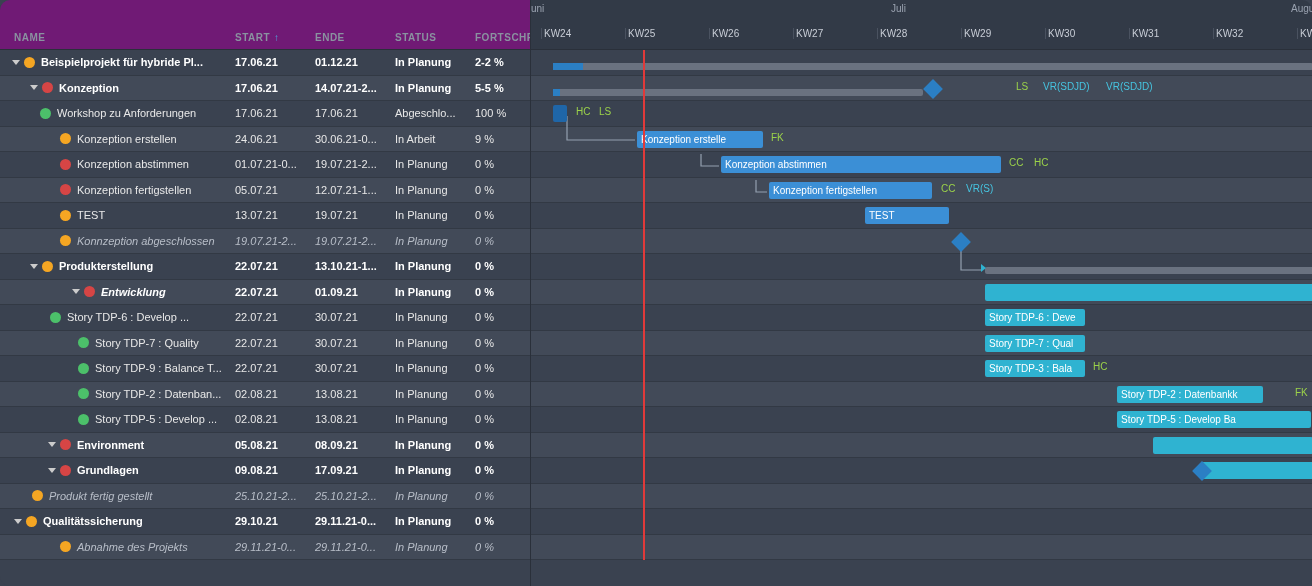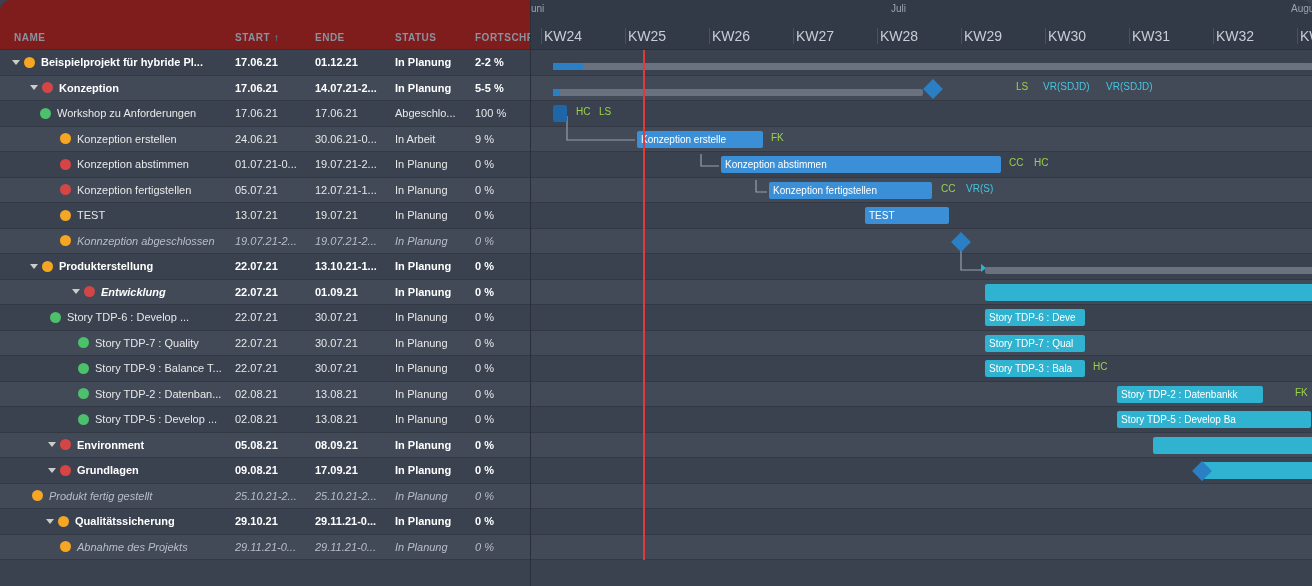--- a/index.html
+++ b/index.html
@@ -27,21 +27,21 @@
     flex: 0 0 530px;
     display: flex;
     flex-direction: column;
     background: #3a4250;
   }
   .grid-header {
     display: flex;
     height: 50px;
     align-items: flex-end;
     padding-bottom: 6px;
-    background: #7f1d1d;
+    background: #701a75;
     border-bottom: 1px solid #2a303a;
     color: #8a92a0;
     font-size: 10px;
     font-weight: bold;
     letter-spacing: 0.5px;
   }
   .col-name   { width: 235px; padding-left: 14px; }
   .col-start  { width: 80px; }
   .col-end    { width: 80px; }
   .col-status { width: 80px; }
@@ -92,21 +92,21 @@
     overflow:hidden;
   }
   .gantt-timeheader {
     height:50px;
     background:#323a47;
     border-bottom:1px solid #2a303a;
     position:relative;
   }
   .month-row { height:20px; position:relative; color:#9aa2b0; font-size:10px;}
   .month { position:absolute; top:3px;}
-  .week-row { height:30px; position:relative; color:#c8cdd6; font-size:14px;text-decoration:underline;}
+  .week-row { height:30px; position:relative; color:#c8cdd6; font-size:10px;text-decoration:underline;}
   .week { position:absolute; top:8px; width:84px; text-align:left; padding-left:2px; border-left:1px solid #4a5260;}
   .gantt-body { position:relative; }
   .gantt-row {
     height:25.5px;
     border-bottom:1px solid #323944;
     position:relative;
   }
   .gantt-row.alt{ background:#424a58;}
   .today-line {
     position:absolute;
@@ -360,21 +360,21 @@
             <span class="exp-placeholder"></span>
             <span class="dot dot-orange"></span>
             <span>Produkt fertig gestellt</span>
           </div>
           <div class="cell cell-start">25.10.21-2...</div>
           <div class="cell cell-end">25.10.21-2...</div>
           <div class="cell cell-status">In Planung</div>
           <div class="cell cell-prog">0 %</div>
         </div>
         <div class="row bold">
-          <div class="cell cell-name" style="padding-left: 46px;">
+          <div class="cell cell-name" style="padding-left: 14px;">
             <span class="exp"></span>
             <span class="dot dot-orange"></span>
             <span>Qualitätssicherung</span>
           </div>
           <div class="cell cell-start">29.10.21</div>
           <div class="cell cell-end">29.11.21-0...</div>
           <div class="cell cell-status">In Planung</div>
           <div class="cell cell-prog">0 %</div>
         </div>
         <div class="row alt italic">

